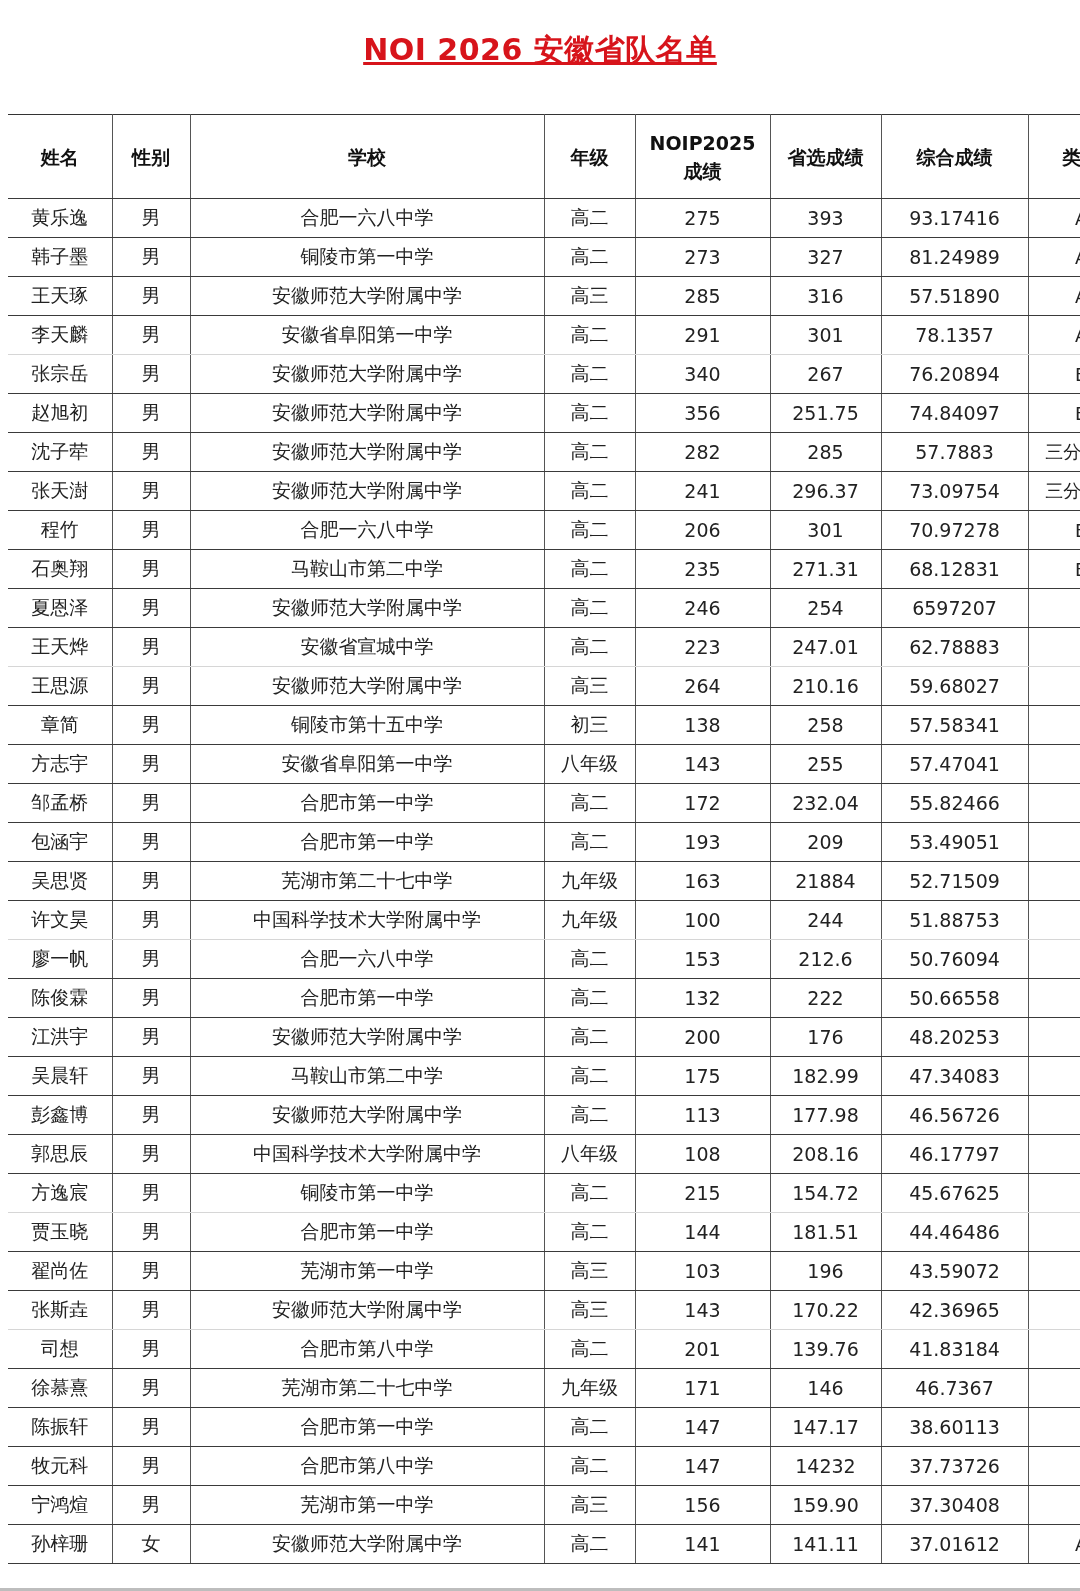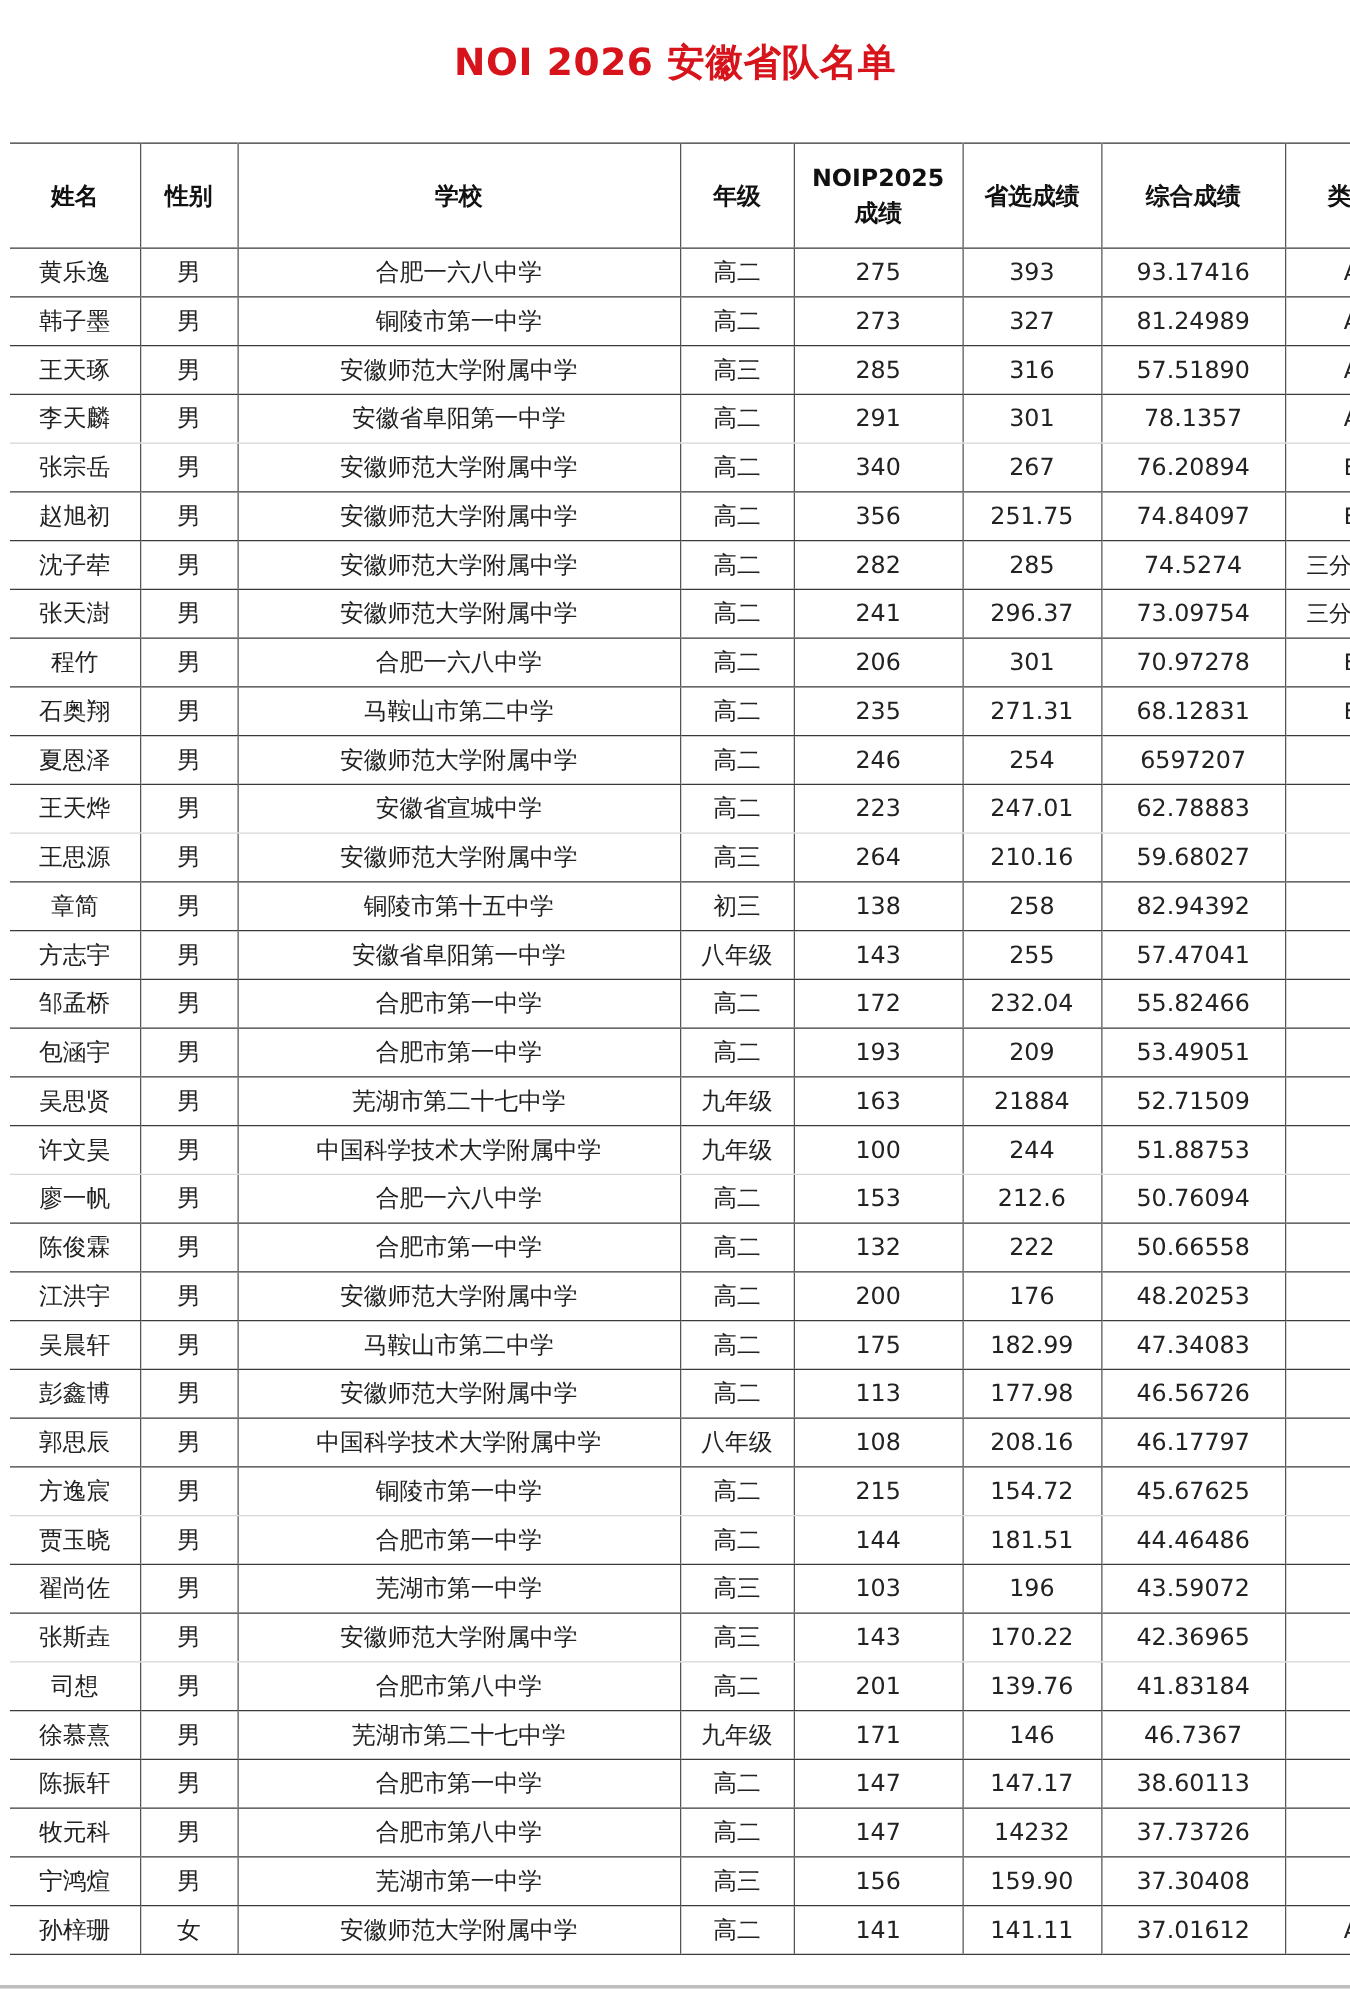--- a/index.html
+++ b/index.html
@@ -2,21 +2,21 @@
 <html><head>
 <meta charset="utf-8">
 <style>
   html, body { margin: 0; padding: 0; background: #ffffff; }
   body {
     width: 1080px; height: 1591px; overflow: hidden; position: relative;
     font-family: "DejaVu Sans", "Liberation Sans", sans-serif; color: #1a1a1a;
   }
   .title {
     position: absolute; left: 0; top: 30px; width: 1080px; text-align: center;
-    font-size: 30px; font-weight: bold; color: #d7141b; letter-spacing: 0.5px;
+    font-size: 30px; font-weight: bold; color: #d7141b; letter-spacing: 0.5px; text-decoration: underline;
   }
   .table-wrap { position: absolute; left: 8px; top: 114px; width: 1064px; }
   table { border-collapse: collapse; width: 1064px; table-layout: fixed; }
   th, td {
     text-align: center; vertical-align: middle; padding: 0;
     border-bottom: 1px solid #3a3a3a;
     border-left: 1px solid #555;
   }
   th:first-child, td:first-child { border-left: none; }
   thead tr { height: 84px; }
@@ -130,21 +130,21 @@
           <td class="num">74.84097</td>
           <td class="cat-cell">B</td>
         </tr>
         <tr>
           <td>沈子荦</td>
           <td>男</td>
           <td>安徽师范大学附属中学</td>
           <td>高二</td>
           <td class="num">282</td>
           <td class="num">285</td>
-          <td class="num">74.5274</td>
+          <td class="num">57.7883</td>
           <td class="cat-cell">三分之一</td>
         </tr>
         <tr>
           <td>张天澍</td>
           <td>男</td>
           <td>安徽师范大学附属中学</td>
           <td>高二</td>
           <td class="num">241</td>
           <td class="num">296.37</td>
           <td class="num">73.09754</td>
@@ -200,21 +200,21 @@
           <td class="num">59.68027</td>
           <td class="cat-cell"></td>
         </tr>
         <tr>
           <td>章简</td>
           <td>男</td>
           <td>铜陵市第十五中学</td>
           <td>初三</td>
           <td class="num">138</td>
           <td class="num">258</td>
-          <td class="num">82.94392</td>
+          <td class="num">57.58341</td>
           <td class="cat-cell"></td>
         </tr>
         <tr>
           <td>方志宇</td>
           <td>男</td>
           <td>安徽省阜阳第一中学</td>
           <td>八年级</td>
           <td class="num">143</td>
           <td class="num">255</td>
           <td class="num">57.47041</td>

